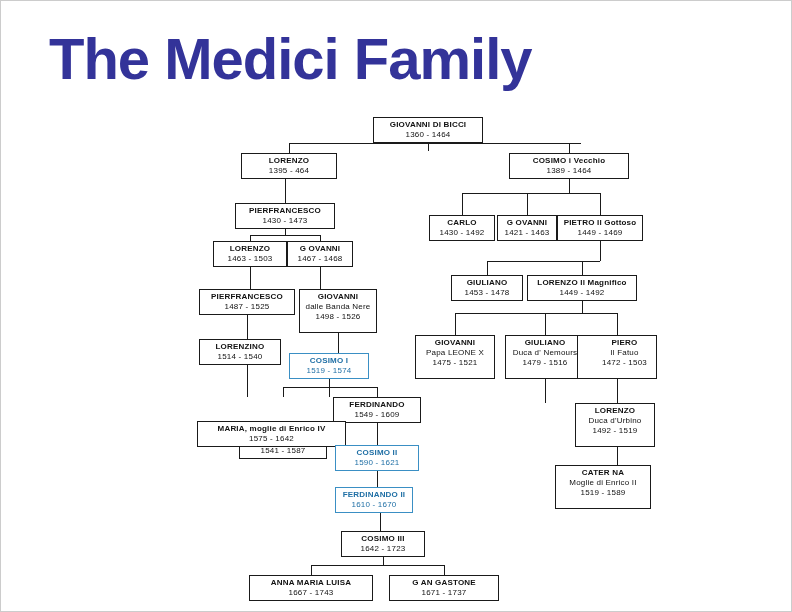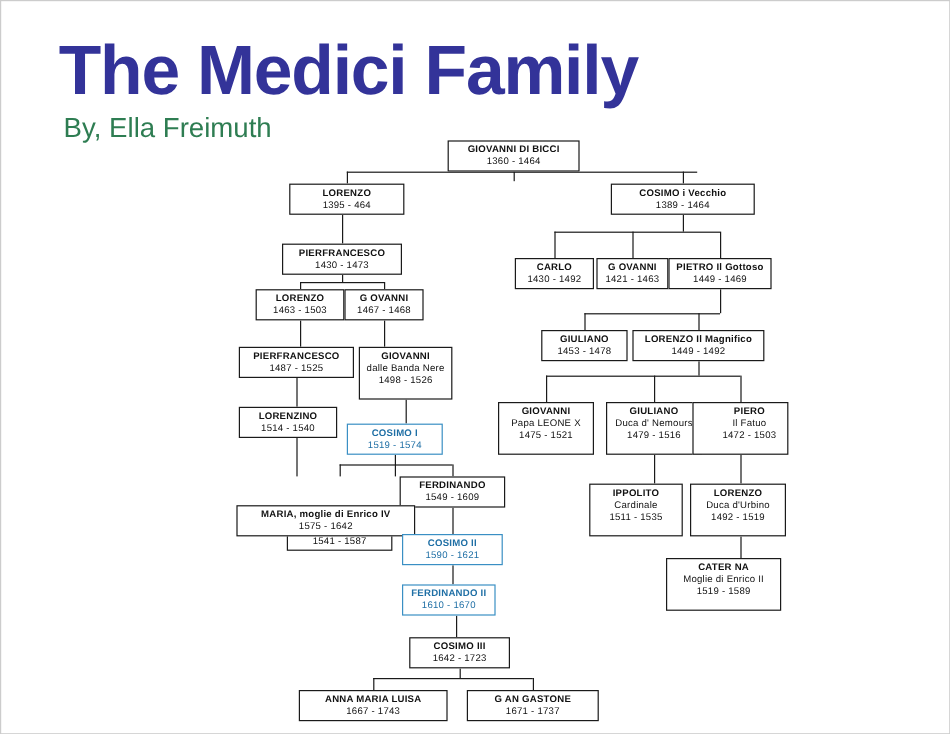--- a/index.html
+++ b/index.html
@@ -74,21 +74,20 @@
   }
   .line.h { height: 1px; }
   .line.v { width: 1px; }
 </style>
 </head>
 <body>
 
 <div id="page">
 
   <div id="title">The Medici Family</div>
-  <div id="subtitle">By, Ella Freimuth</div>
 
   <div id="tree"></div>
 
 <div class="line v" style="left: 427px; top: 142px; height: 8px;"></div>
     <div class="line h" style="left: 288px; top: 142px; width: 292px;"></div>
     <div class="line v" style="left: 288px; top: 142px; height: 10px;"></div>
     <div class="line v" style="left: 568px; top: 142px; height: 10px;"></div>
     <div class="line v" style="left: 284px; top: 178px; height: 24px;"></div>
     <div class="line v" style="left: 568px; top: 178px; height: 14px;"></div>
     <div class="line h" style="left: 461px; top: 192px; width: 138px;"></div>
@@ -207,25 +206,20 @@
       <span class="dt">1519 - 1574</span>
     </div>
     <div class="node" style="left: 238px; top: 396px; width: 88px; height: 26px; margin-top: 36px;">
       <span class="nm">FRANCESCO I</span>
       <span class="dt">1541 - 1587</span>
     </div>
     <div class="node" style="left: 332px; top: 396px; width: 88px; height: 26px;">
       <span class="nm">FERDINANDO</span>
       <span class="dt">1549 - 1609</span>
     </div>
-    <div class="node" style="left: 490px; top: 402px; width: 78px; height: 44px;">
-      <span class="nm">IPPOLITO</span>
-      <span class="dt">Cardinale</span>
-      <span class="dt">1511 - 1535</span>
-    </div>
     <div class="node" style="left: 574px; top: 402px; width: 80px; height: 44px;">
       <span class="nm">LORENZO</span>
       <span class="dt">Duca d'Urbino</span>
       <span class="dt">1492 - 1519</span>
     </div>
     <div class="node" style="left: 196px; top: 420px; width: 149px; height: 26px;">
       <span class="nm">MARIA, moglie di Enrico IV</span>
       <span class="dt">1575 - 1642</span>
     </div>
     <div class="node hl" style="left: 334px; top: 444px; width: 84px; height: 26px;">

